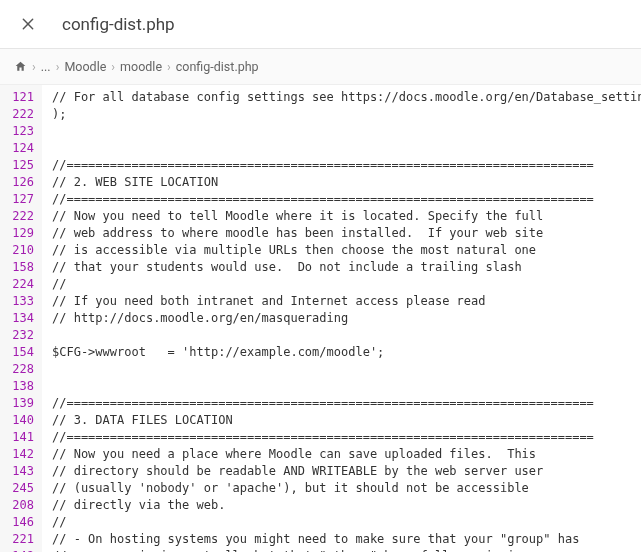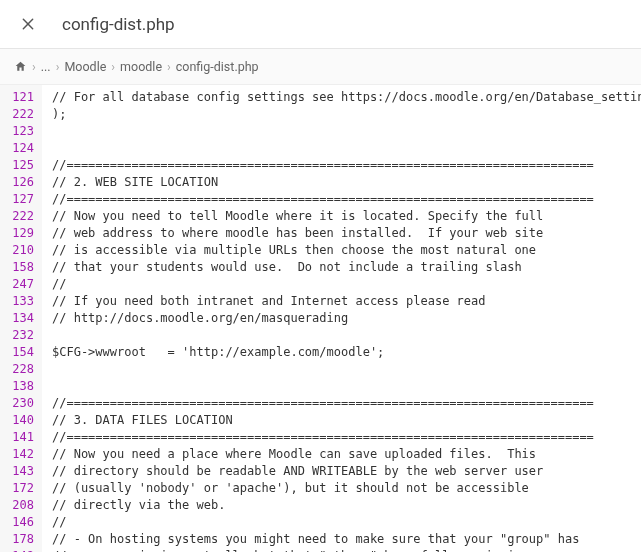--- a/index.html
+++ b/index.html
@@ -107,32 +107,32 @@
       <span class="gn">222</span>
       <span class="gn">123</span>
       <span class="gn">124</span>
       <span class="gn">125</span>
       <span class="gn">126</span>
       <span class="gn">127</span>
       <span class="gn">222</span>
       <span class="gn">129</span>
       <span class="gn">210</span>
       <span class="gn">158</span>
-      <span class="gn">247</span>
+      <span class="gn">224</span>
       <span class="gn">133</span>
       <span class="gn">134</span>
       <span class="gn">232</span>
       <span class="gn">154</span>
       <span class="gn">228</span>
       <span class="gn">138</span>
-      <span class="gn">230</span>
+      <span class="gn">139</span>
       <span class="gn">140</span>
       <span class="gn">141</span>
       <span class="gn">142</span>
       <span class="gn">143</span>
-      <span class="gn">172</span>
+      <span class="gn">245</span>
       <span class="gn">208</span>
       <span class="gn">146</span>
-      <span class="gn">178</span>
+      <span class="gn">221</span>
       <span class="gn">148</span>
     </div>
   <div class="code" id="code"><span class="ln">// For all database config settings see https://docs.moodle.org/en/Database_settings</span><span class="ln">);</span><span class="ln"></span><span class="ln"></span><span class="ln">//=========================================================================</span><span class="ln">// 2. WEB SITE LOCATION</span><span class="ln">//=========================================================================</span><span class="ln">// Now you need to tell Moodle where it is located. Specify the full</span><span class="ln">// web address to where moodle has been installed.  If your web site</span><span class="ln">// is accessible via multiple URLs then choose the most natural one</span><span class="ln">// that your students would use.  Do not include a trailing slash</span><span class="ln">//</span><span class="ln">// If you need both intranet and Internet access please read</span><span class="ln">// http://docs.moodle.org/en/masquerading</span><span class="ln"></span><span class="ln">$CFG-&gt;wwwroot   = 'http://example.com/moodle';</span><span class="ln"></span><span class="ln"></span><span class="ln">//=========================================================================</span><span class="ln">// 3. DATA FILES LOCATION</span><span class="ln">//=========================================================================</span><span class="ln">// Now you need a place where Moodle can save uploaded files.  This</span><span class="ln">// directory should be readable AND WRITEABLE by the web server user</span><span class="ln">// (usually 'nobody' or 'apache'), but it should not be accessible</span><span class="ln">// directly via the web.</span><span class="ln">//</span><span class="ln">// - On hosting systems you might need to make sure that your "group" has</span><span class="ln">//   no permissions at all, but that "others" have full permissions.</span></div>
 </div>
 
 </body></html>

